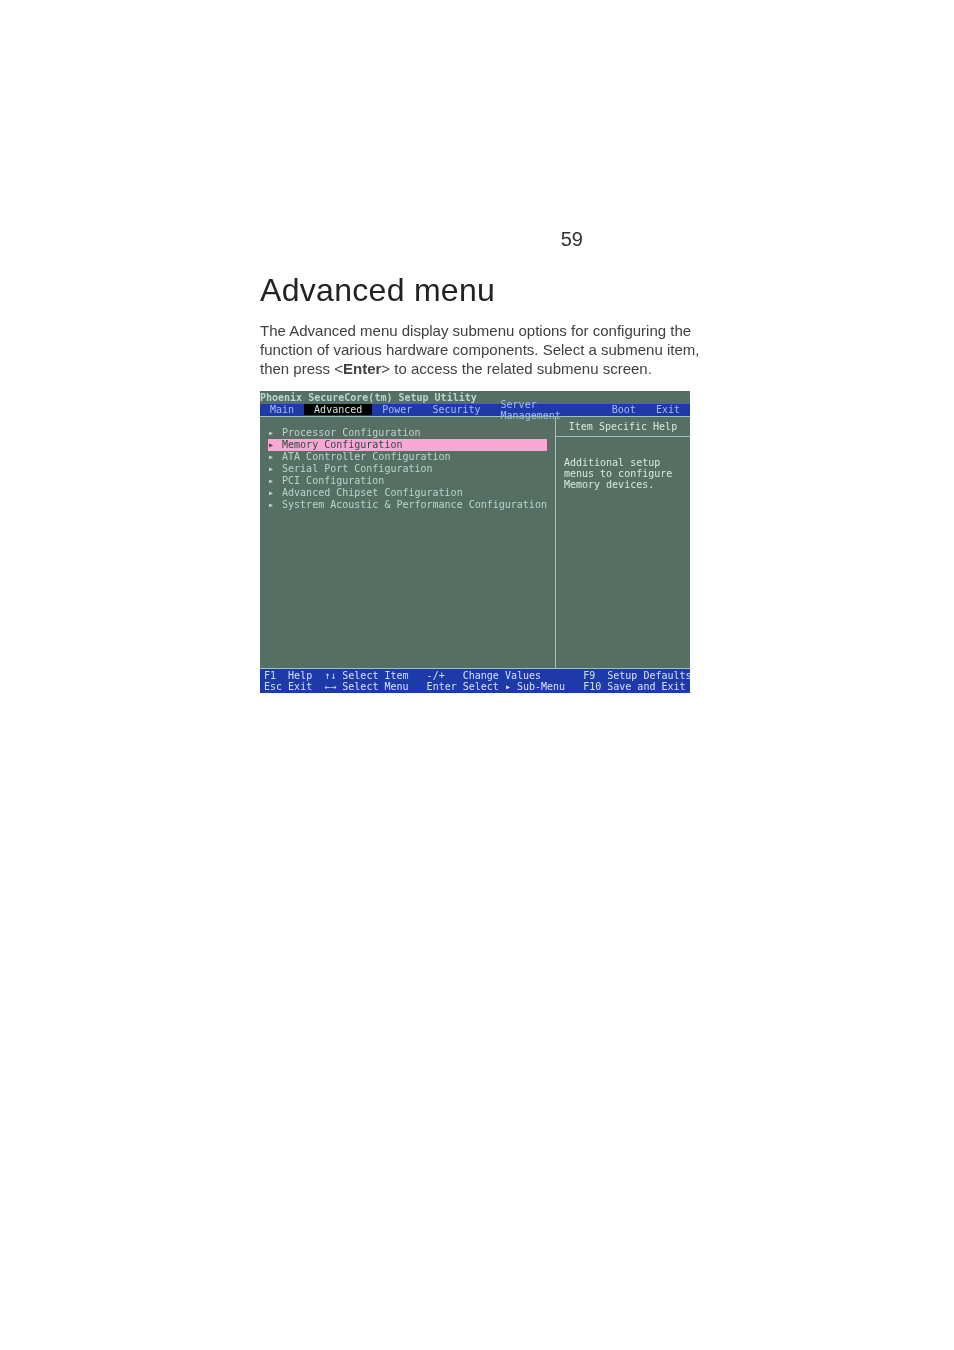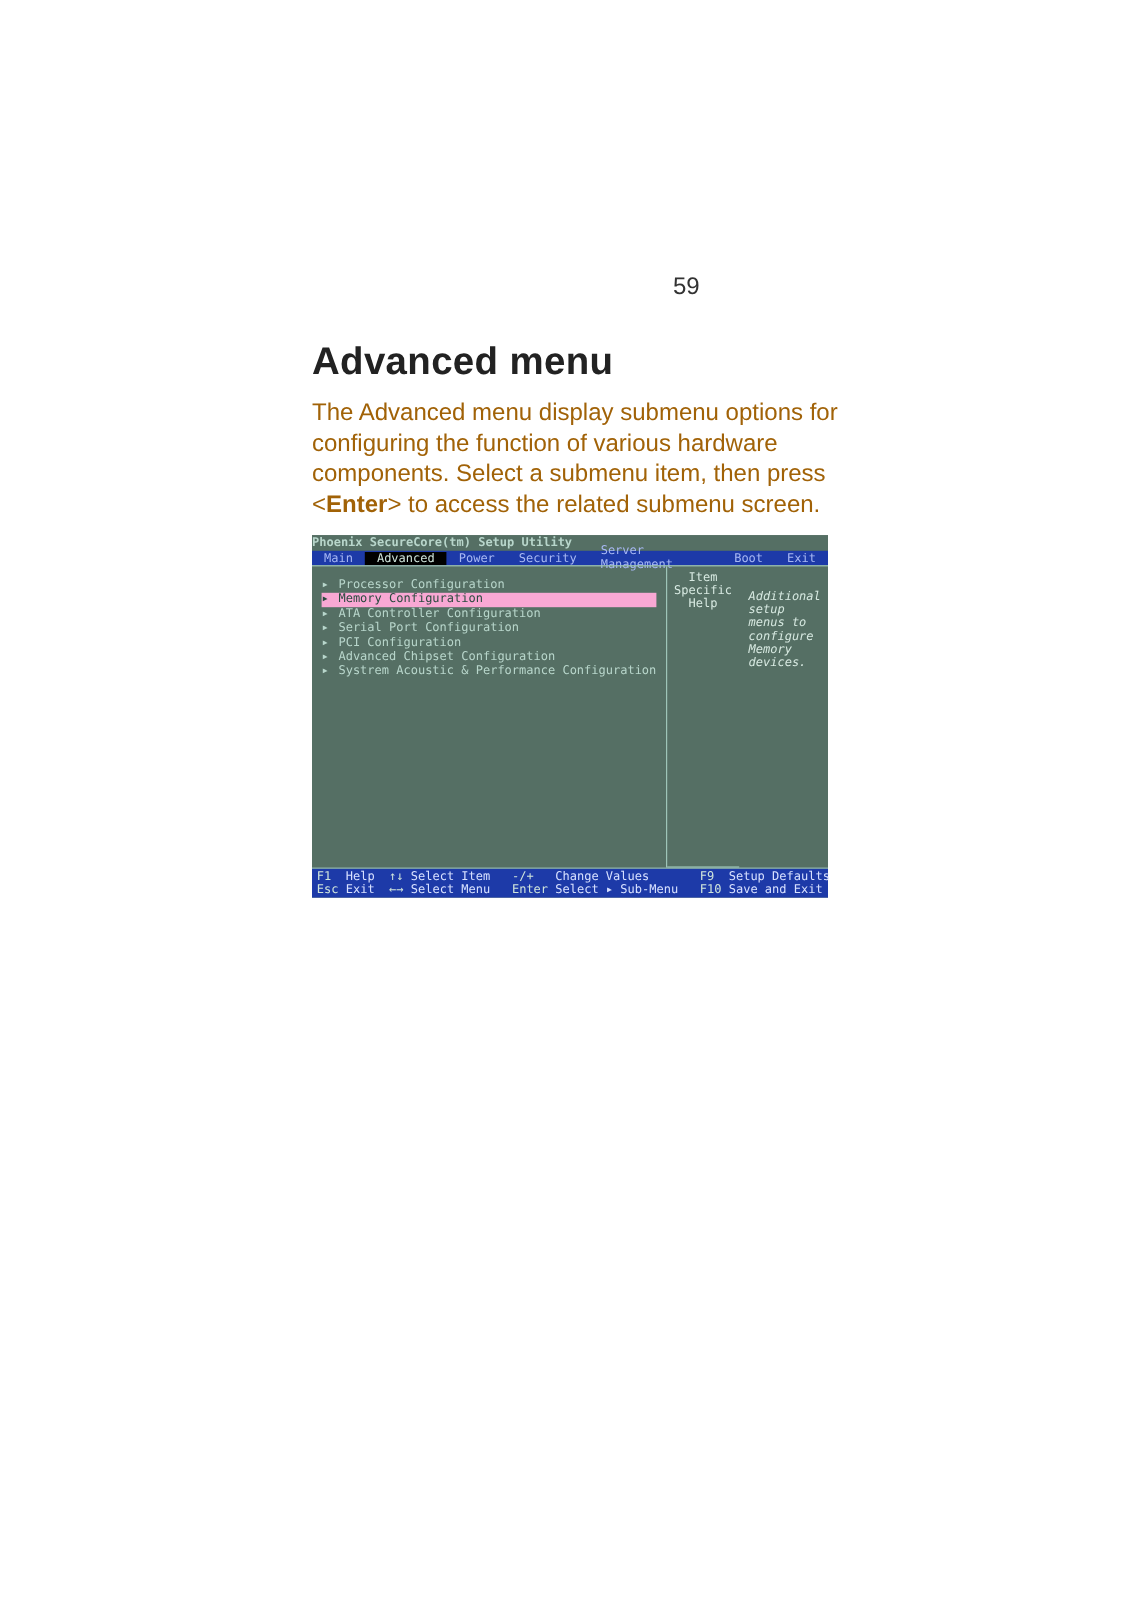--- a/index.html
+++ b/index.html
@@ -26,29 +26,29 @@
     color: #333;
   }
   .doc-body {
     position: absolute;
     left: 260px;
     top: 272px;
     width: 442px;
   }
   .heading {
     font-size: 32px;
-    font-weight: 700;
+    font-weight: 400;
     color: #222;
-    margin: 11px 0 12px 0;
+    margin: 0 0 12px 0;
     letter-spacing: 0.3px;
   }
   .paragraph {
-    font-size: 20px;
+    font-size: 15px;
     line-height: 1.28;
-    color: #a16207;
+    color: #404040;
     margin: 0 0 12px 0;
   }
   .paragraph b { font-weight: 700; }
 
   
   .bios {
     width: 430px;
     height: 302px;
     margin-top: 4px;
     font-family: "Lucida Console","DejaVu Sans Mono","Courier New",monospace;
@@ -90,32 +90,31 @@
   }
   .bios-left {
     flex: 1;
     border-right: 1px solid #9ec5b8;
     padding: 10px 8px 0 8px;
     position: relative;
   }
   .bios-right {
     width: 145px;
     display: flex;
-    flex-direction: row;
+    flex-direction: column;
   }
   .bios-right-head {
     text-align: center;
     color: #d7e9e1;
     border-bottom: 1px solid #9ec5b8;
     padding: 4px 0 4px 0;
   }
   .bios-right-body {
     padding: 20px 6px 0 8px;
     color: #d7e9e1;
-    font-style: italic;
   }
   .menu-item {
     color: #b8d6cb;
     white-space: pre;
     height: 12px;
   }
   .menu-item.selected {
     background: #f9a8d4;
     color: #2a4a3f;
   }

